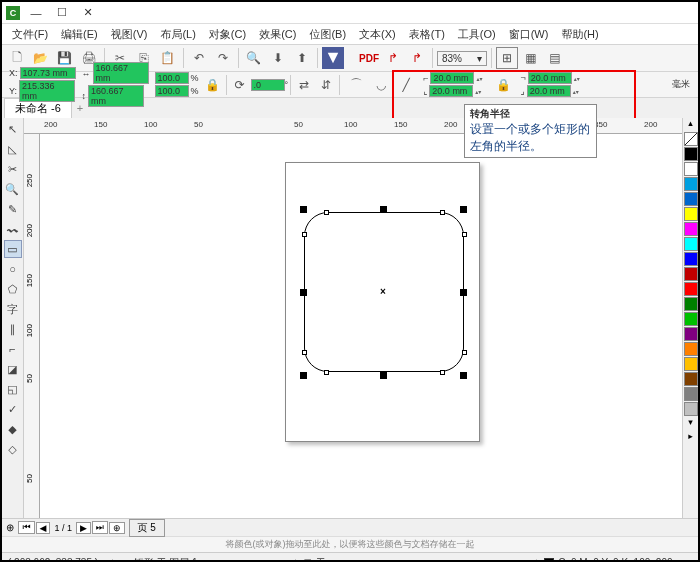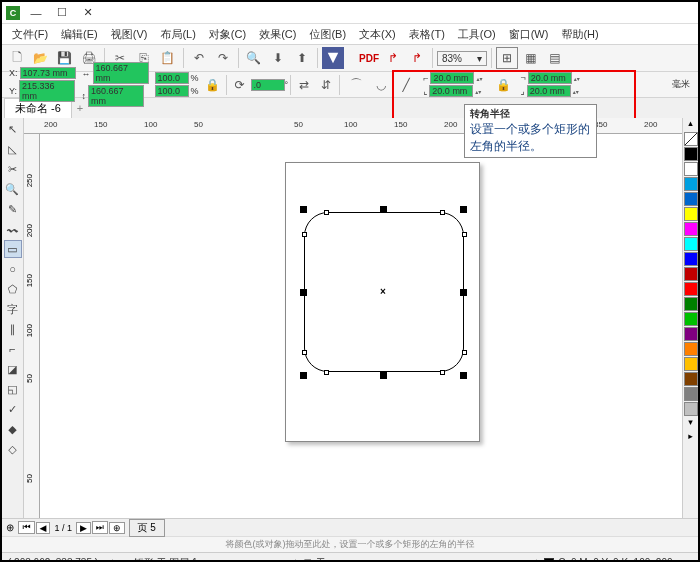--- a/index.html
+++ b/index.html
@@ -310,21 +310,21 @@
     <span>⏮</span>
     <span>◀</span>
     <span style="border:none;background:transparent">1 / 1</span>
     <span>▶</span>
     <span>⏭</span>
     <span>⊕</span>
   </div>
   <div class="page-tab">页 5</div>
 </div>
 
-<div class="hintbar">将颜色(或对象)拖动至此处，设置一个或多个矩形的左角的半径</div>
+<div class="hintbar">将颜色(或对象)拖动至此处，以便将这些颜色与文档存储在一起</div>
 
 <div class="statusbar">
   <div class="seg">( 203.662, 333.735 )</div>
   <div class="seg">
       <span>▶</span>
     </div>
   <div class="seg">矩形 于 图层 1</div>
   <div class="seg" style="margin-left:80px">
     <span>◇</span>
     <span>⊠</span>

